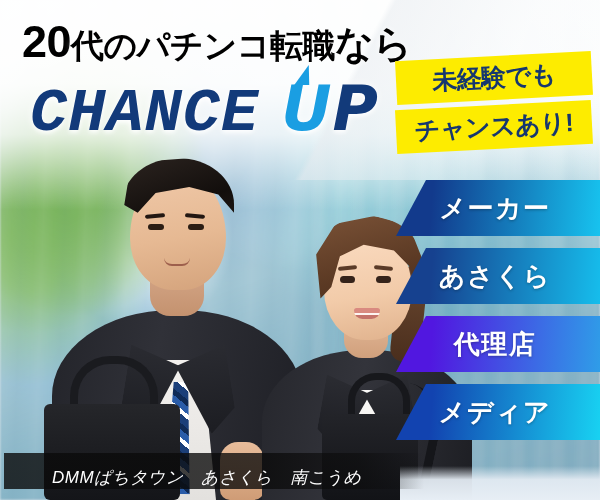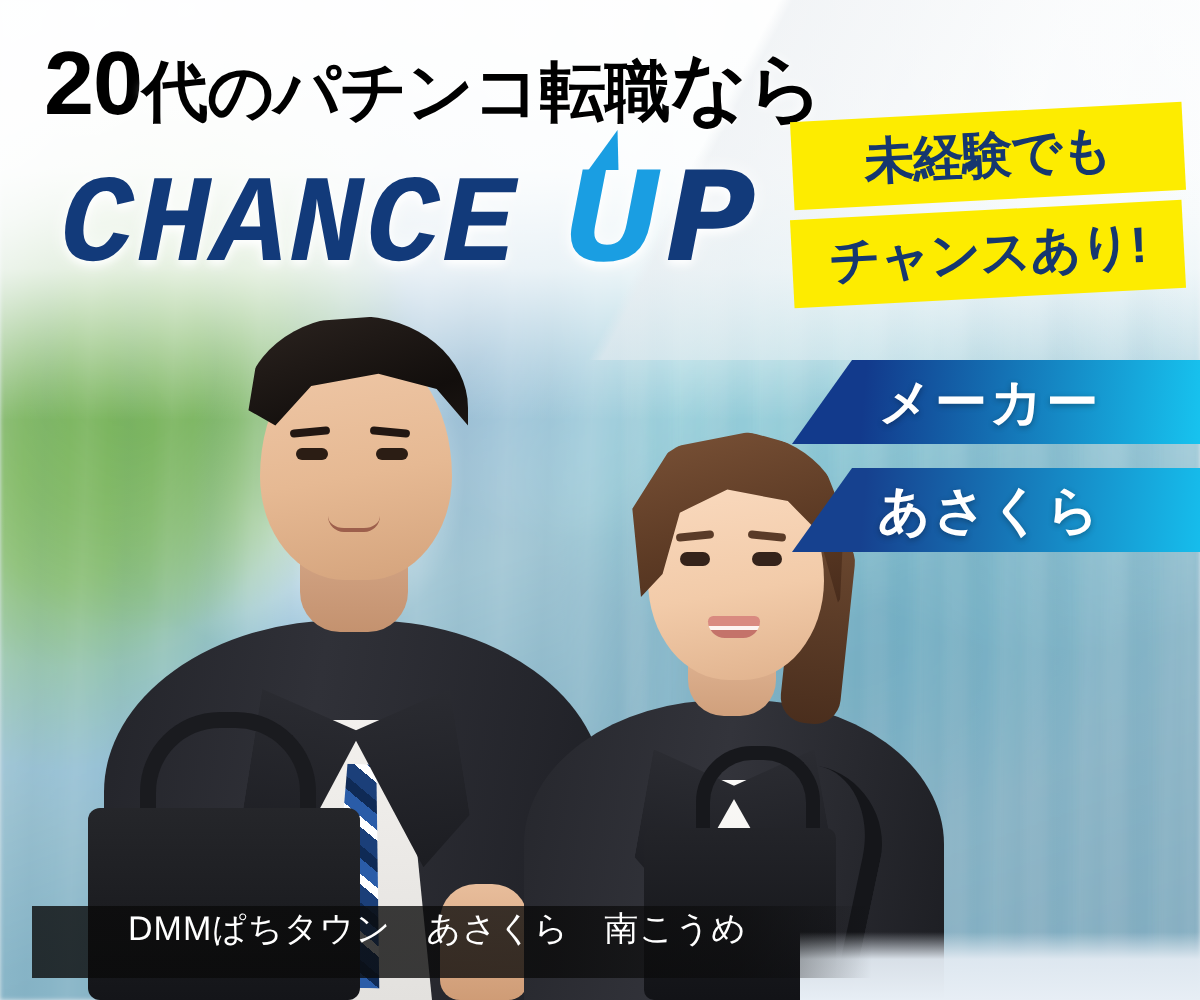--- a/index.html
+++ b/index.html
@@ -334,49 +334,50 @@
   .badge-line-2 { transform: rotate(-3deg); margin-top: 5px; }
 
   
   .tags {
     position: absolute;
     left: 396px; top: 180px;
     width: 204px;
   }
   .tag {
     position: relative;
-    height: 42px;
+    height: 56px;
     margin-bottom: 12px;
     display: flex;
     align-items: center;
     justify-content: center;
     padding-right: 6px;
     clip-path: polygon(30px 0, 100% 0, 100% 100%, 0 100%);
   }
   .tag-label {
     color: #ffffff;
     font-size: 26px;
     font-weight: bold;
     letter-spacing: 1.5px;
     text-shadow: 0 1px 3px rgba(0,0,0,.30);
     white-space: nowrap;
   }
 
   
   .credit-bar {
     position: absolute;
-    left: 16px; top: 453px;
+    left: 4px; top: 453px;
     width: 420px; height: 36px;
     background: linear-gradient(90deg,
       rgba(10,10,10,0.80) 0%,
       rgba(10,10,10,0.78) 62%,
       rgba(10,10,10,0.55) 84%,
       rgba(10,10,10,0.00) 100%);
     display: flex;
-    align-items: flex-start;
+    align-items: flex-end;
+    font-style: italic;
   }
   .credit-text {
     color: #ffffff;
     font-size: 17px;
     margin-left: 48px;
     letter-spacing: 0.5px;
     white-space: nowrap;
   }
 
   
@@ -454,20 +455,26 @@
     <div class="badge-line badge-line-2">チャンスあり!</div>
   </div>
 
   <div class="tags">
     <div class="tag" style="background: linear-gradient(95deg, rgb(18, 58, 140) 0%, rgb(18, 58, 140) 18%, rgb(23, 195, 239) 100%);">
       <span class="tag-label">メーカー</span>
     </div>
     <div class="tag" style="background: linear-gradient(95deg, rgb(22, 65, 143) 0%, rgb(22, 65, 143) 18%, rgb(22, 189, 236) 100%);">
       <span class="tag-label">あさくら</span>
     </div>
+    <div class="tag" style="background: linear-gradient(95deg, rgb(81, 23, 224) 0%, rgb(81, 23, 224) 18%, rgb(47, 157, 232) 100%);">
+      <span class="tag-label">代理店</span>
+    </div>
+    <div class="tag" style="background: linear-gradient(95deg, rgb(18, 67, 176) 0%, rgb(18, 67, 176) 18%, rgb(24, 210, 242) 100%);">
+      <span class="tag-label">メディア</span>
+    </div>
   </div>
 
   <div class="bottom-right-wash"></div>
 
   <div class="credit-bar">
     <span class="credit-text">DMMぱちタウン　あさくら　南こうめ</span>
   </div>
 
 </div>
 

